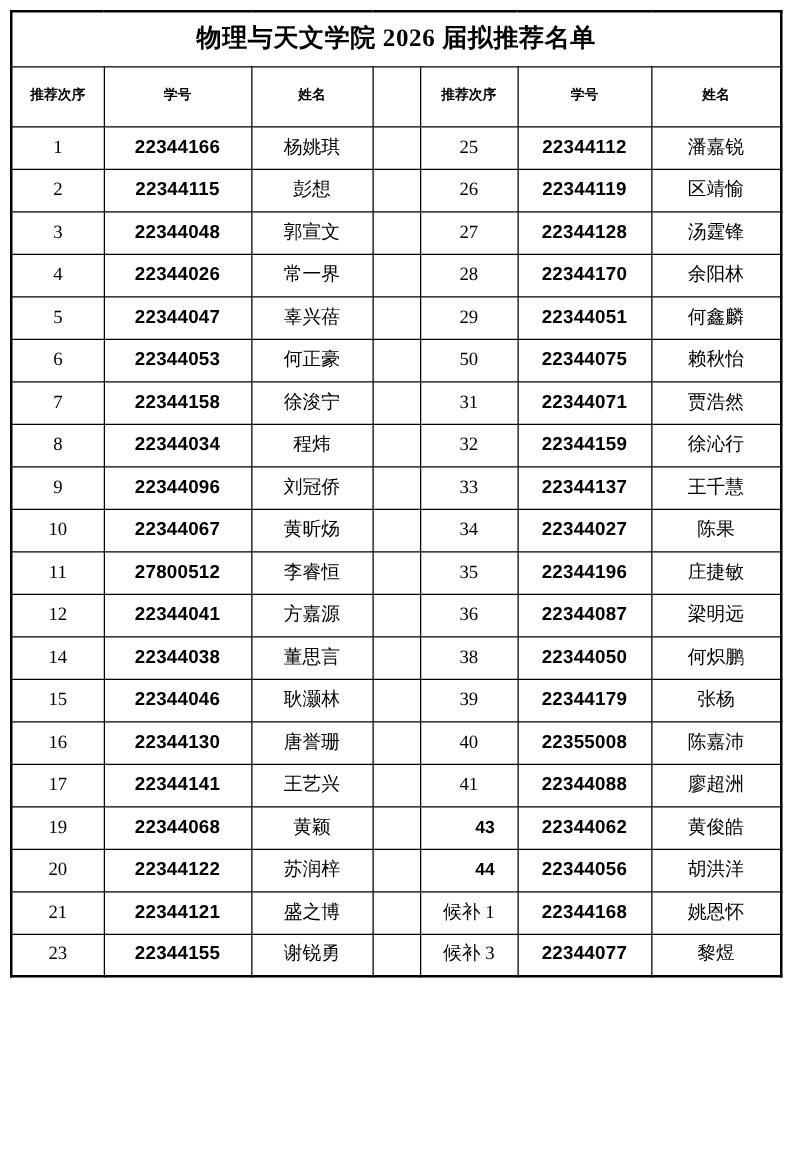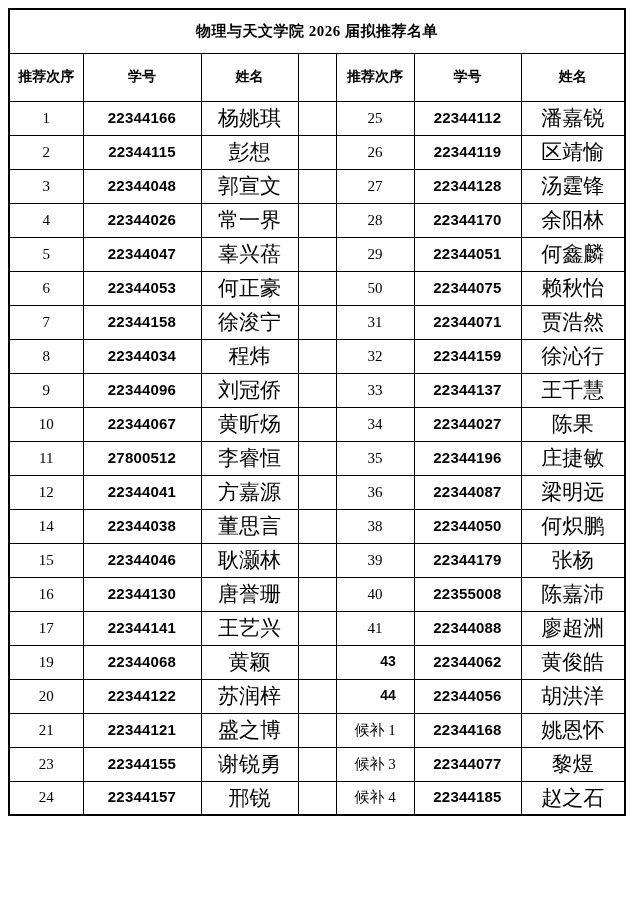--- a/index.html
+++ b/index.html
@@ -26,27 +26,27 @@
   table.roster td {
     border: 1px solid #000000;
     text-align: center;
     vertical-align: middle;
     padding: 0 2px;
     overflow: hidden;
     line-height: 1.25;
   }
   tr.title-row { height: 44px; }
   td.title-cell {
-    font-size: 15px;
+    font-size: 20px;
     font-weight: bold;
     letter-spacing: 0.5px;
   }
   tr.header-row { height: 48px; }
   td.header-cell {
-    font-size: 14px;
+    font-size: 11px;
     font-weight: bold;
   }
   tr.data-row { height: 34px; }
   td.order-col {
     font-size: 15px;
     font-family: "Liberation Serif", "DejaVu Serif", serif;
   }
   td.order-col.bold-order {
     font-family: "Liberation Sans", "DejaVu Sans", sans-serif;
     font-weight: bold;
@@ -54,21 +54,21 @@
     padding-left: 28px;
   }
   td.id-col {
     font-size: 15px;
     font-family: "Liberation Sans", "DejaVu Sans", sans-serif;
     font-weight: 600;
     letter-spacing: 0.2px;
     margin-left: 36px;
   }
   td.name-col {
-    font-size: 21px;
+    font-size: 15px;
   }
   td.spacer-col { }
 </style>
 </head>
 <body>
 
 <div class="page">
   <table class="roster">
     <colgroup>
       <col style="width:74px">
@@ -265,24 +265,15 @@
         </tr>
         <tr class="data-row">
           <td class="order-col">23</td>
           <td class="id-col">22344155</td>
           <td class="name-col">谢锐勇</td>
           <td class="spacer-col"></td>
           <td class="order-col">候补 3</td>
           <td class="id-col">22344077</td>
           <td class="name-col">黎煜</td>
         </tr>
-        <tr class="data-row">
-          <td class="order-col">24</td>
-          <td class="id-col">22344157</td>
-          <td class="name-col">邢锐</td>
-          <td class="spacer-col"></td>
-          <td class="order-col">候补 4</td>
-          <td class="id-col">22344185</td>
-          <td class="name-col">赵之石</td>
-        </tr>
       </tbody>
   </table>
 </div>
 
 </body></html>

